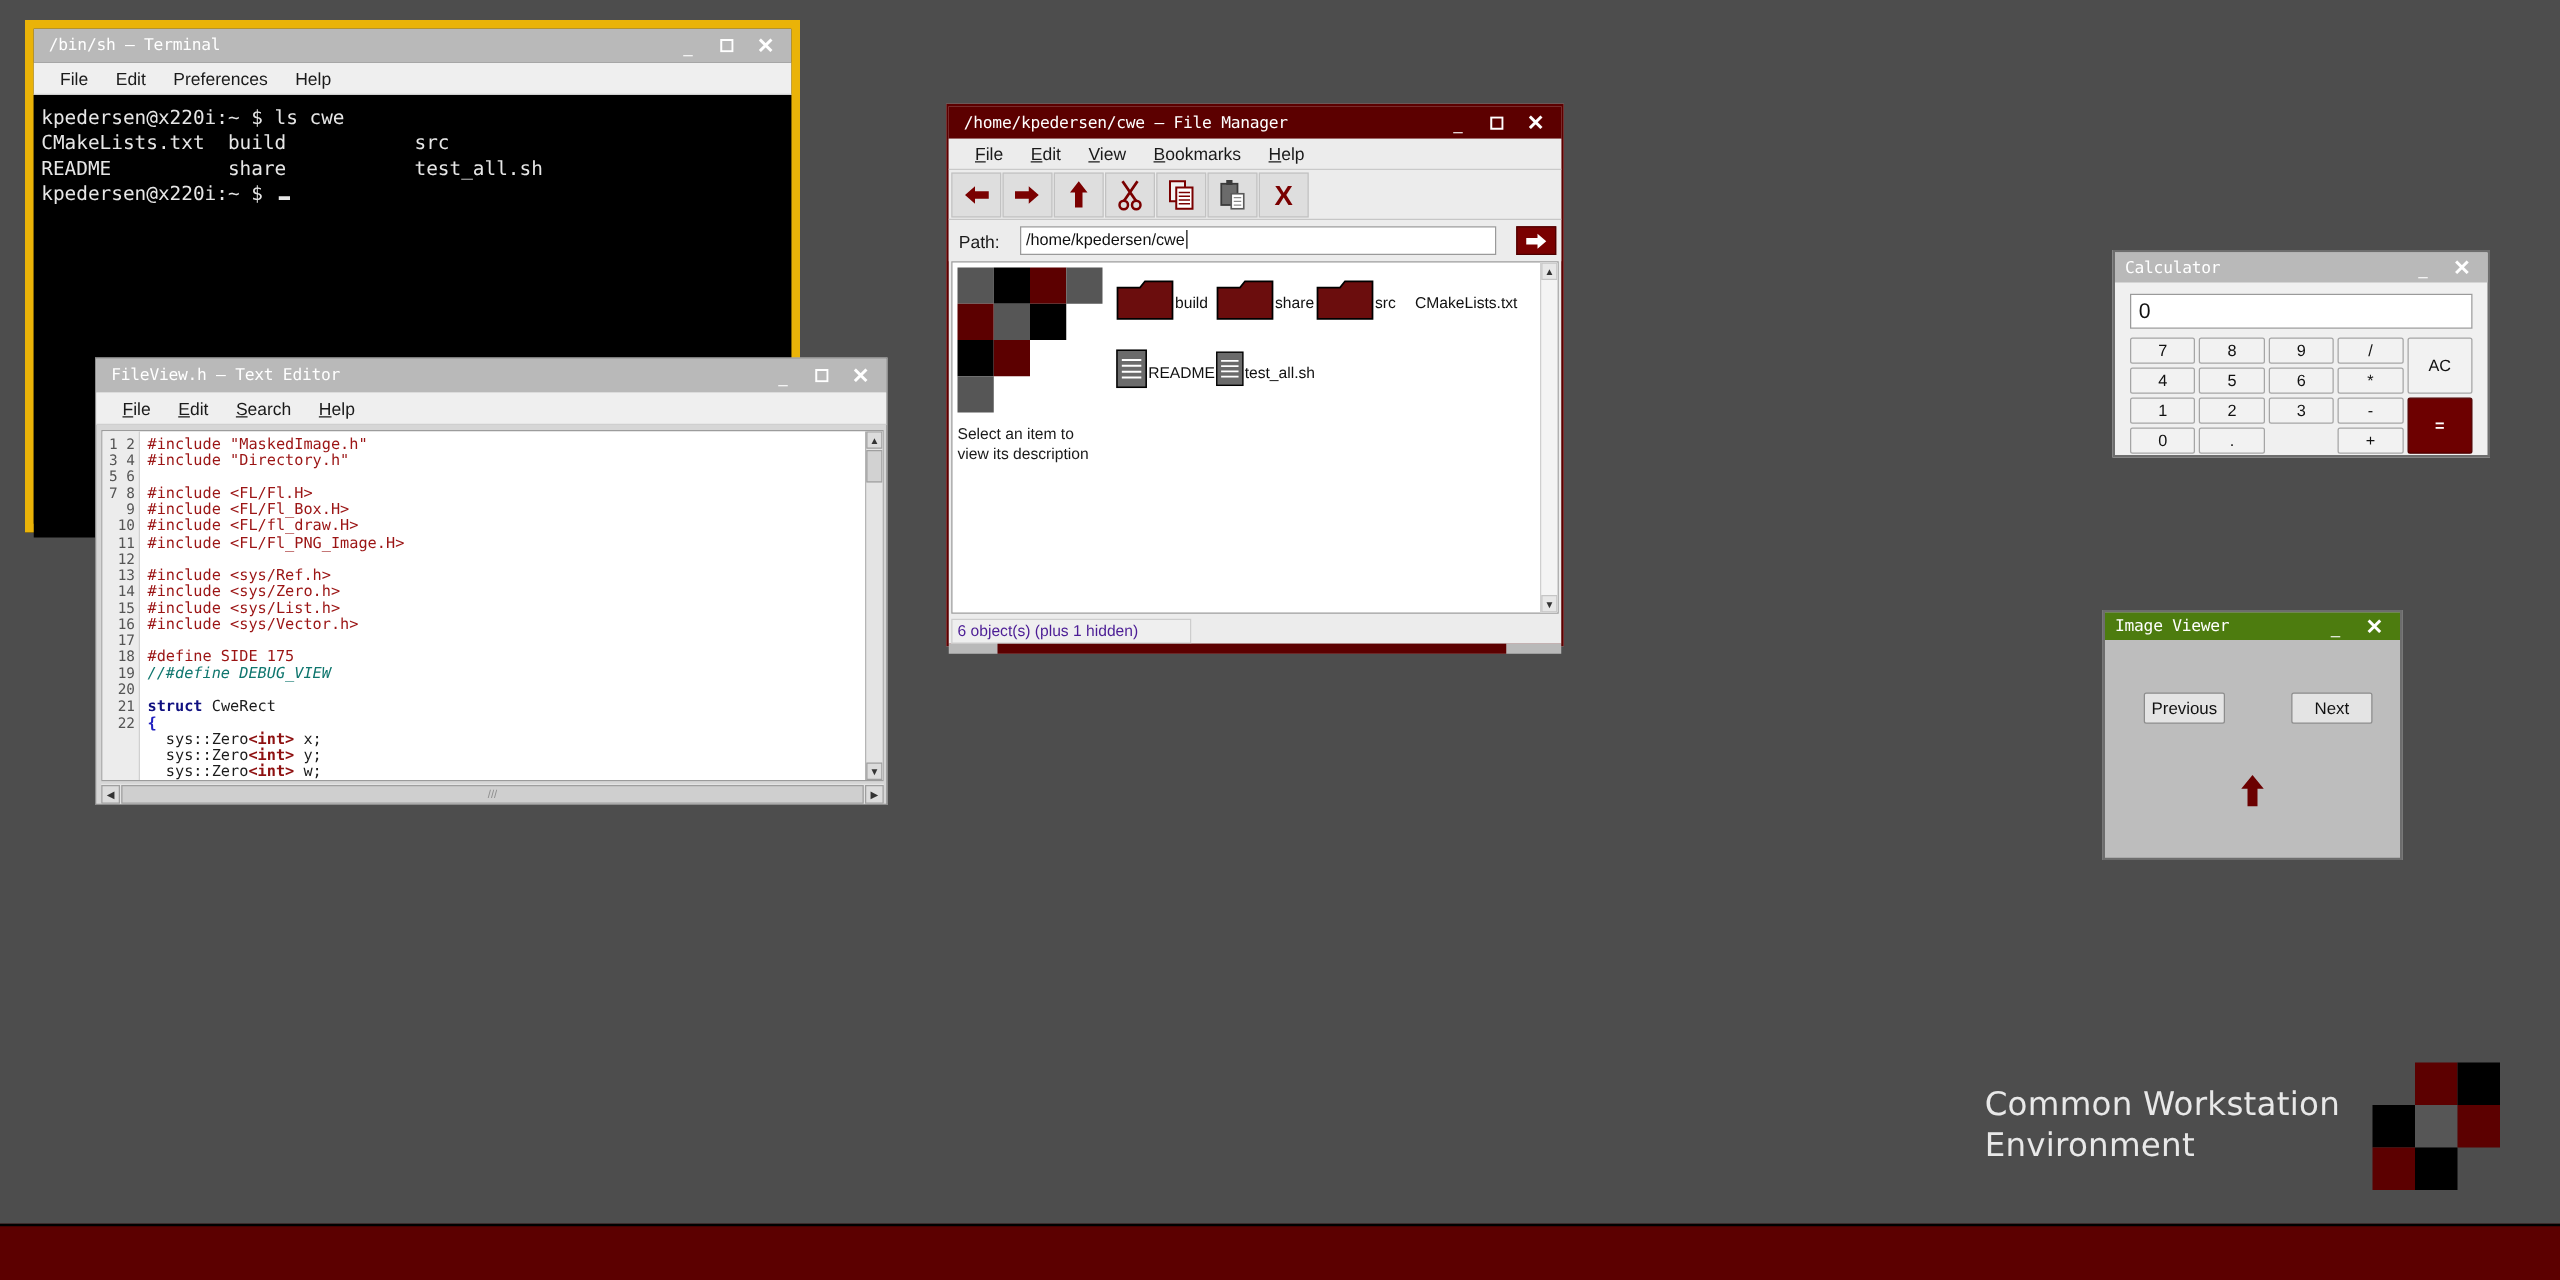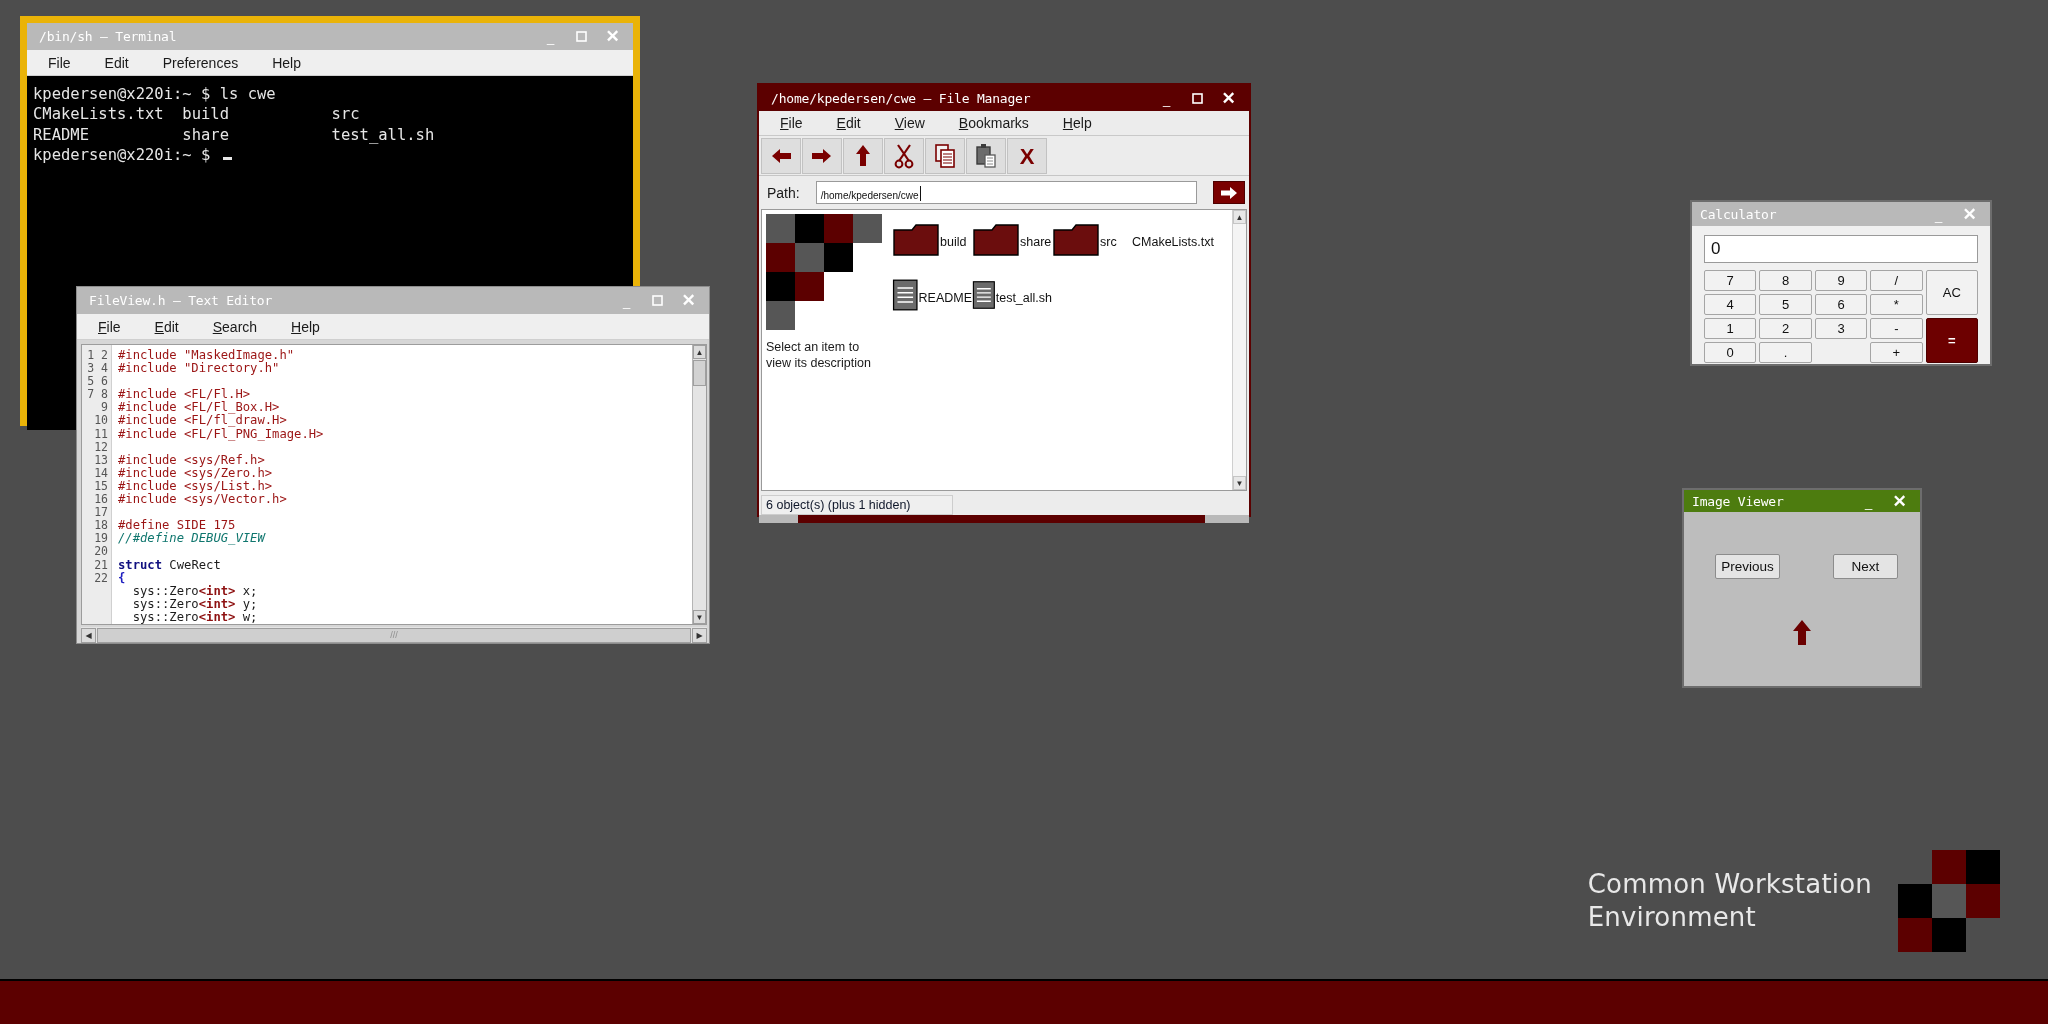--- a/index.html
+++ b/index.html
@@ -42,21 +42,21 @@
   .tb-btn {
     width: 17px; height: 17px; color: #fff;
     display: flex; align-items: center; justify-content: center;
     font-size: 15px; line-height: 1; cursor: pointer;
   }
   .tb-btn.min { align-items: flex-end; font-size: 13px; padding-bottom: 1px; }
   .tb-btn.max svg { display: block; }
   .tb-btn.close { font-size: 17px; font-weight: bold; }
 
   .menubar {
-    display: flex; align-items: center; gap: 12px;
+    display: flex; align-items: center; gap: 0;
     height: 26px; background: #f0f0f0; padding-left: 10px;
   }
   .menubar .mi {
     font-size: 14px; color: #1a1a1a; padding: 2px 11px; cursor: pointer;
     font-family: "Liberation Sans", sans-serif;
   }
   .menubar .mi u { text-decoration: underline; }
 
   
   #terminal {
@@ -152,21 +152,21 @@
     display: flex; align-items: center; justify-content: center;
     background: #dedede; border: 1px solid #c2c2c2; cursor: pointer;
   }
   #filemgr .pathrow {
     display: flex; align-items: center; gap: 16px;
     padding: 5px 4px 5px 8px; background: #ececec;
   }
   #filemgr .pathrow .plabel { font-size: 14px; color: #1a1a1a; }
   #filemgr .pathbox {
     flex: 1; height: 23px; background: #fff; border: 1px solid #9a9a9a;
-    font-size: 10px; color: #111; padding: 2px 4px; display: flex; align-items: flex-end;
+    font-size: 13px; color: #111; padding: 2px 4px; display: flex; align-items: flex-start;
   }
   #filemgr .caret { display: inline-block; width: 1px; height: 15px; background: #111; margin-left: 1px; }
   #filemgr .gobtn {
     width: 32px; height: 23px; background: #7a0000; border: 1px solid #4d0000;
     display: flex; align-items: center; justify-content: center;
   }
   #filemgr .filearea {
     position: relative; margin: 0 2px; height: 282px;
     background: #fff; border: 1px solid #9a9a9a; overflow: hidden;
   }
@@ -187,21 +187,21 @@
     flex-direction: row; align-items: center; cursor: pointer;
   }
   .fitem .flabel { font-size: 12.5px; color: #111; margin-top: 5px; text-align: center; white-space: nowrap; }
   .folder-ico { width: 48px; height: 38px; }
   .doc-ico { width: 34px; height: 42px; }
   #filemgr .statusbar {
     display: flex; align-items: center; height: 22px; margin: 3px 2px 0 2px;
   }
   #filemgr .statusbox {
     width: 192px; height: 20px; background: #efefef; border: 1px solid #cdcdcd;
-    font-size: 12.5px; color: #0f172a; display: flex; align-items: center; padding-left: 4px;
+    font-size: 12.5px; color: #4c1d95; display: flex; align-items: center; padding-left: 4px;
   }
   #filemgr .fm-hscroll {
     position: absolute; left: 0; bottom: -8px; width: 100%; height: 8px;
     background: #b9b9b9;
   }
   #filemgr .fm-hscroll .fthumb {
     position: absolute; left: 8%; width: 83%; height: 8px; background: #5c0000;
   }
 
   

